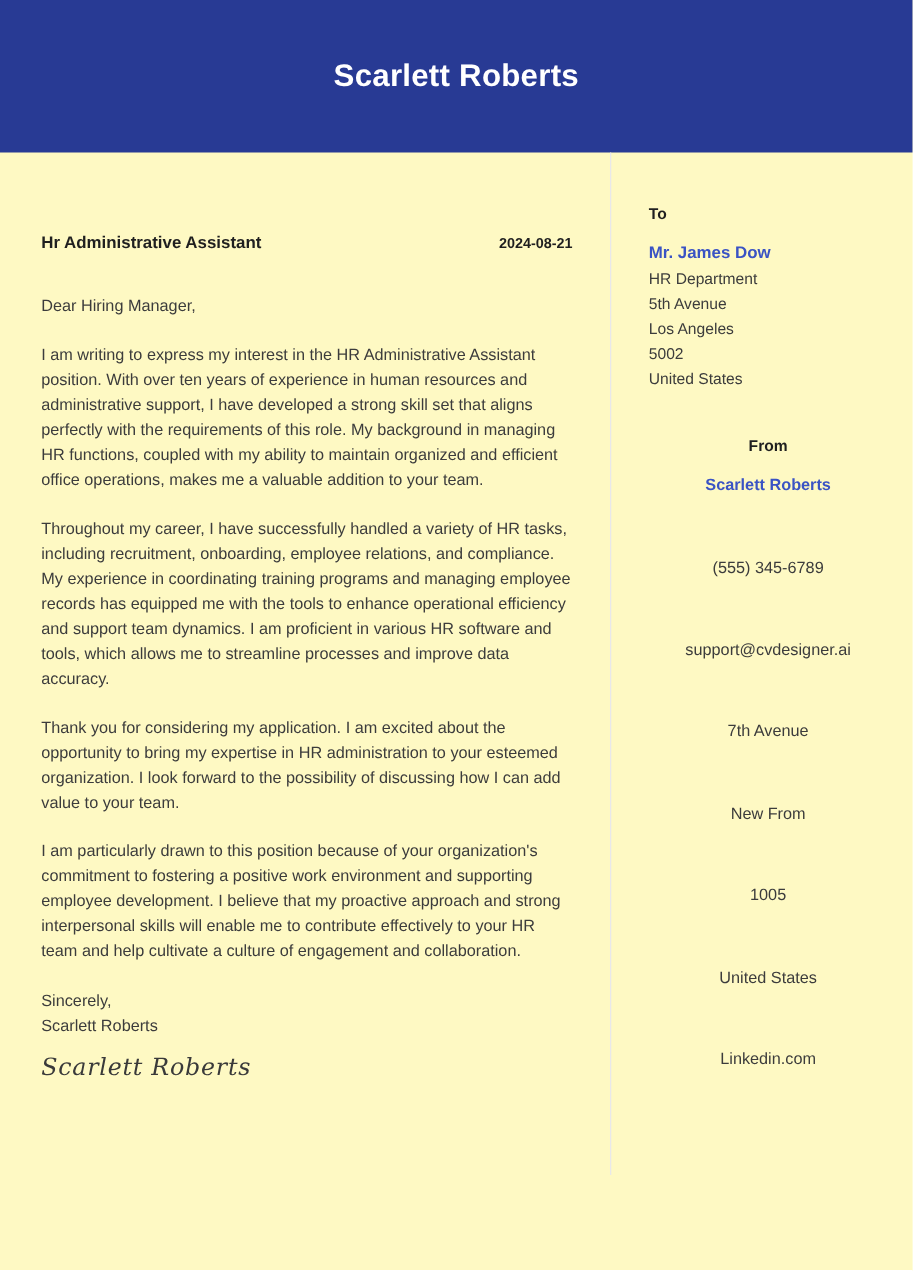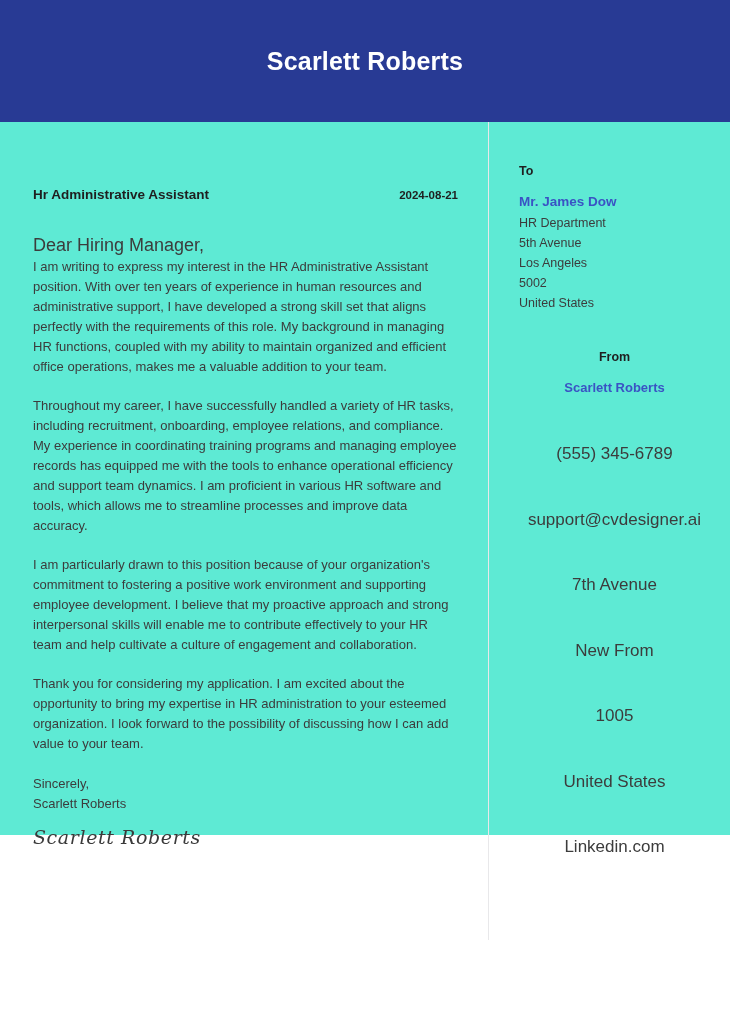--- a/index.html
+++ b/index.html
@@ -12,22 +12,22 @@
     width: 730px;
     height: 1024px;
     font-family: "Liberation Sans", sans-serif;
     color: #333333;
     overflow: hidden;
   }
 
   .page {
     position: relative;
     width: 730px;
-    height: 835px;
-    background: #5eead4;
+    height: 1016px;
+    background: #fef9c3;
     text-decoration: underline;
   }
 
   
   .header-band {
     position: absolute;
     left: 0;
     top: 0;
     width: 730px;
     height: 122px;
@@ -93,24 +93,24 @@
   .letter-date {
     font-size: 11.5px;
     font-weight: bold;
     color: #1f1f1f;
     line-height: 1.2;
     white-space: nowrap;
     margin-top: 29px;
   }
 
   .salutation {
-    font-size: 18px;
-    color: #3c3c3c;
-    line-height: 20px;
-    margin-bottom: 2px;
+    font-size: 13px;
+    color: #3c3c3c;
+    line-height: 20px;
+    margin-bottom: 19px;
   }
 
   .para {
     font-size: 13px;
     color: #3c3c3c;
     line-height: 20px;
     margin: 0 0 19px 0;
     text-align: left;
   }
 
@@ -151,21 +151,21 @@
     font-size: 12.5px;
     color: #3c3c3c;
     line-height: 20px;
   }
   .from-block { margin-top: 37px; text-align: center; }
   .from-block .side-name {
     font-size: 13px;
     line-height: 19px;
   }
   .from-block .side-line {
-    font-size: 17px;
+    font-size: 13px;
     line-height: 17.5px;
     margin-top: 48px;
   }
 </style>
 </head>
 <body>
 
 <div class="page">
 
   <div class="header-band">
@@ -180,23 +180,23 @@
         <div class="job-title">Hr Administrative Assistant</div>
         <div class="letter-date">2024-08-21</div>
       </div>
 
       <div class="salutation">Dear Hiring Manager,</div>
 
       <p class="para">I am writing to express my interest in the HR Administrative Assistant position. With over ten years of experience in human resources and administrative support, I have developed a strong skill set that aligns perfectly with the requirements of this role. My background in managing HR functions, coupled with my ability to maintain organized and efficient office operations, makes me a valuable addition to your team.</p>
 
       <p class="para">Throughout my career, I have successfully handled a variety of HR tasks, including recruitment, onboarding, employee relations, and compliance. My experience in coordinating training programs and managing employee records has equipped me with the tools to enhance operational efficiency and support team dynamics. I am proficient in various HR software and tools, which allows me to streamline processes and improve data accuracy.</p>
 
+      <p class="para">Thank you for considering my application. I am excited about the opportunity to bring my expertise in HR administration to your esteemed organization. I look forward to the possibility of discussing how I can add value to your team.</p>
+
       <p class="para">I am particularly drawn to this position because of your organization's commitment to fostering a positive work environment and supporting employee development. I believe that my proactive approach and strong interpersonal skills will enable me to contribute effectively to your HR team and help cultivate a culture of engagement and collaboration.</p>
-
-      <p class="para">Thank you for considering my application. I am excited about the opportunity to bring my expertise in HR administration to your esteemed organization. I look forward to the possibility of discussing how I can add value to your team.</p>
 
       <div class="closing">
         <div>Sincerely,</div>
         <div>Scarlett Roberts</div>
       </div>
 
       <div class="signature-script">Scarlett Roberts</div>
 
     </div>
 

